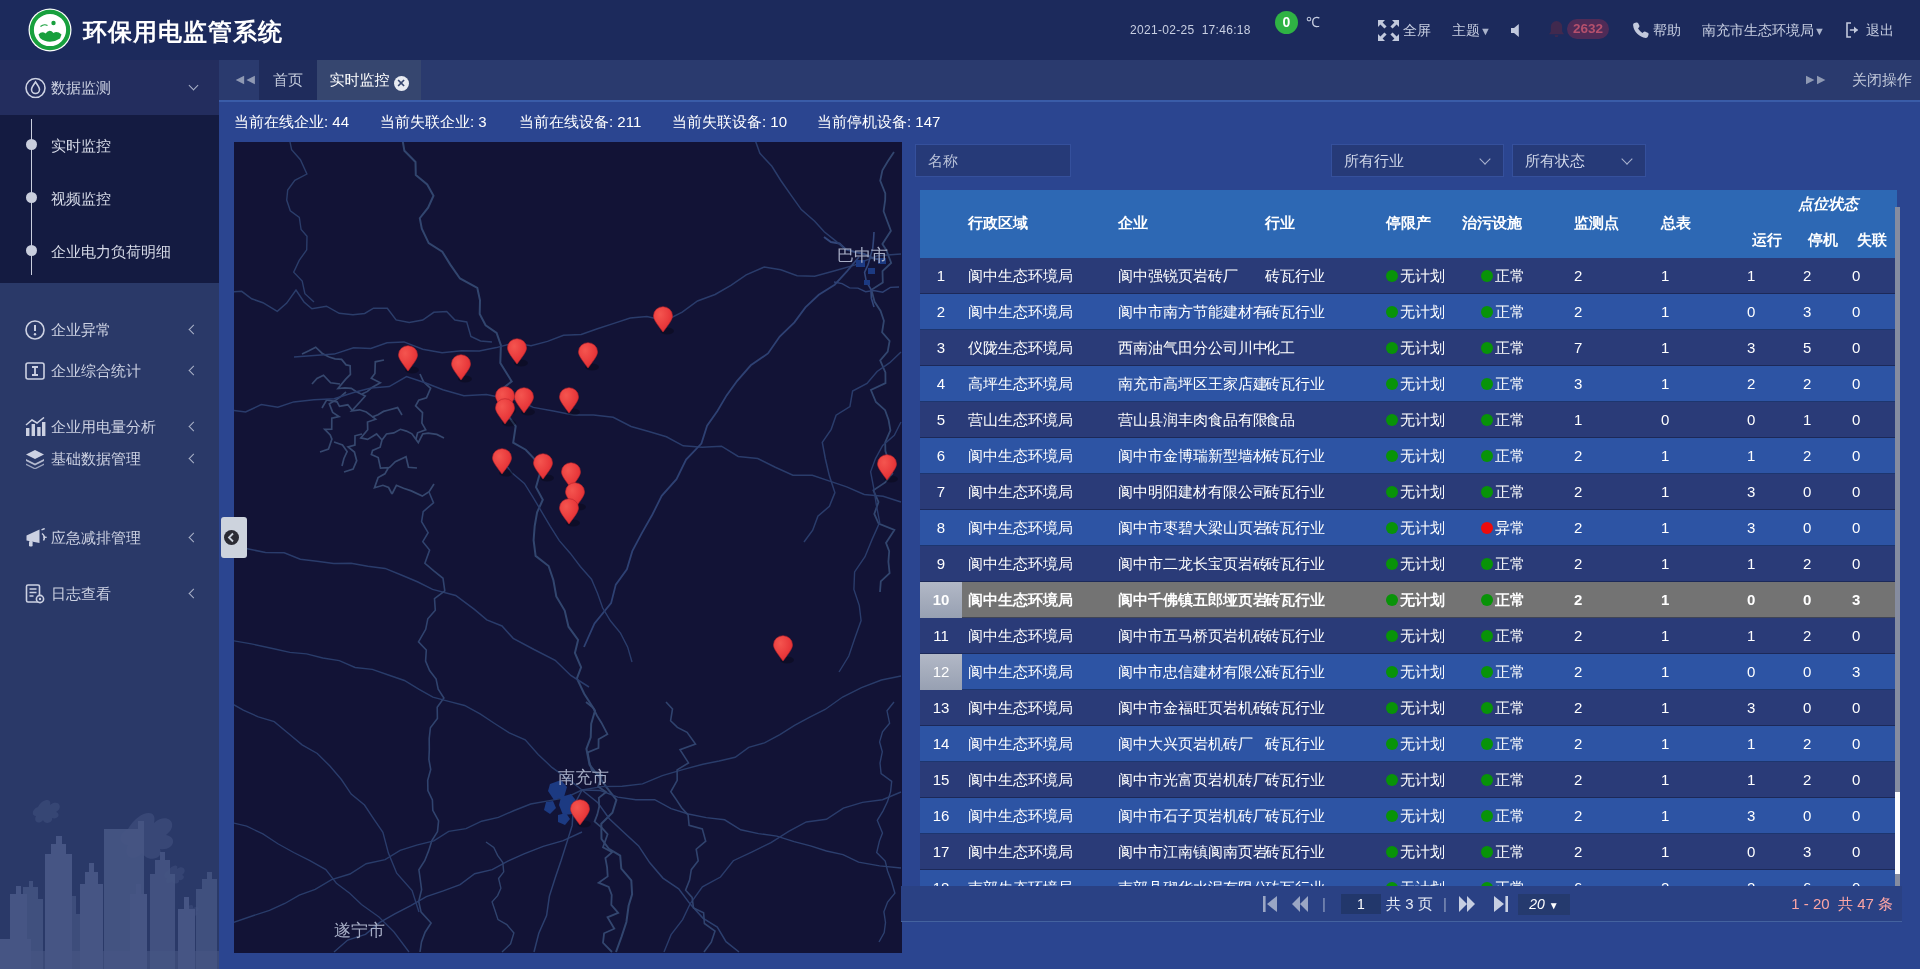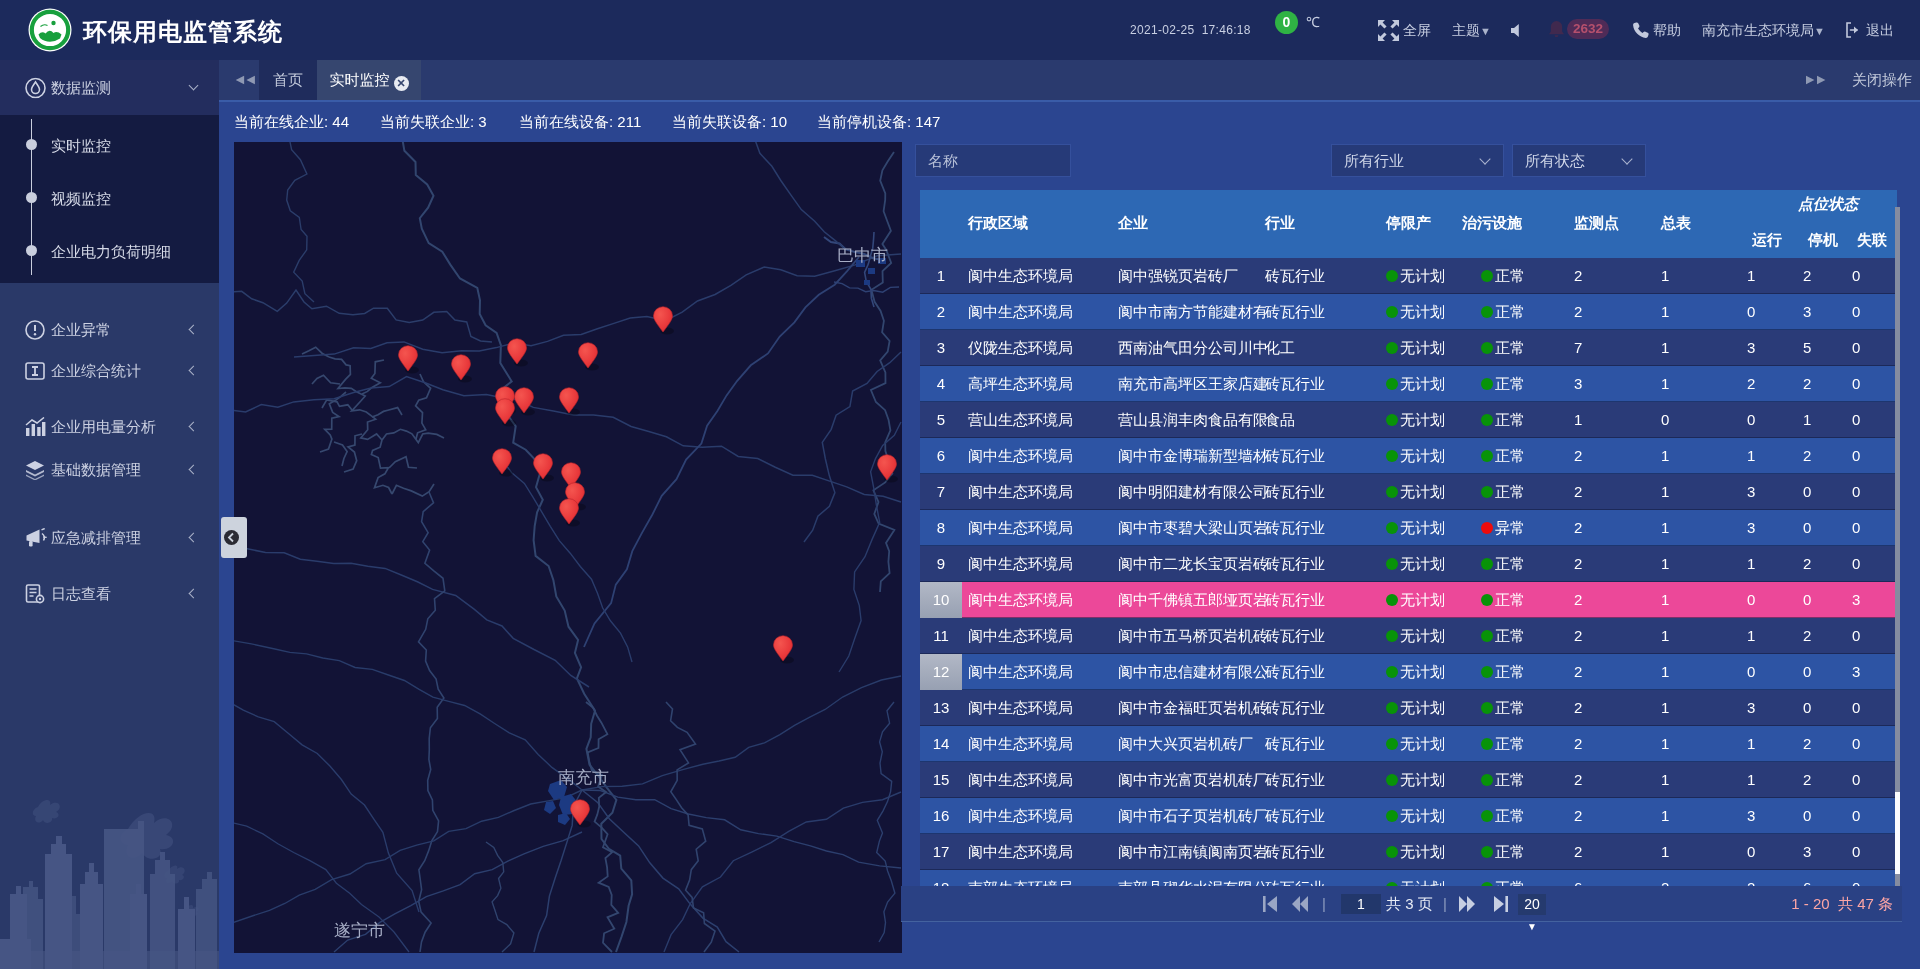--- a/index.html
+++ b/index.html
@@ -39,21 +39,21 @@
 
 .fbox { position:absolute; top:42px; height:33px; background:#263a78; border:1px solid #35509c; color:#cfd6e8; font-size:15px; line-height:31px; padding-left:12px; }
 .fbox .car { position:absolute; right:14px; top:10px; width:8px; height:8px; border-right:1.6px solid #aab4cf; border-bottom:1.6px solid #aab4cf; transform:rotate(45deg); }
 
 #tbl { position:absolute; left:701px; top:88px; width:977px; height:696px; overflow:hidden; font-size:15px; color:#fff; }
 #thead { position:absolute; left:0; top:0; width:977px; height:68px; background:#2d68b4; font-weight:bold; }
 #thead div { position:absolute; }
 .tr { position:relative; width:977px; height:36px; line-height:36px; box-shadow:inset 0 -1px 0 rgba(14,24,58,0.5); }
 .tr.odd { background:#2a3b78; }
 .tr.even { background:#2d54a4; }
-.tr.hl { background:#ec4899; }
+.tr.hl { background:#737373;font-weight:bold; }
 .tr > div { position:absolute; top:0; height:36px; white-space:nowrap; overflow:hidden; }
 .num { left:0; width:42px; text-align:center; }
 .num.gray { background:linear-gradient(#b2b8c6,#97a0b2); color:#fff; }
 .c1 { left:48px; width:145px; } .c2 { left:198px; width:148px; } .c3 { left:345px; width:116px; } .c4 { left:466px; width:90px; } .c5 { left:561px; width:88px; }
 .c6 { left:654px; width:82px; } .c7 { left:741px; width:81px; } .c8 { left:827px; width:51px; } .c9 { left:883px; width:44px; } .c10 { left:932px; width:45px; }
 .dot { display:inline-block; width:12px; height:12px; border-radius:50%; background:#089308; margin-right:2px; vertical-align:-1px; }
 .dot.red { background:#ee0b0b; }
 
 #pager { position:absolute; left:682px; top:784px; width:1001px; height:36px; background:#2a4184; border-bottom:1px solid #44629f; color:#c6cede; font-size:15px; }
 #pager .pi { position:absolute; top:0; height:36px; line-height:36px; }
@@ -144,21 +144,21 @@
     <svg width="21" height="20" viewBox="0 0 21 20" fill="#ccd1e2">
       <rect x="1" y="11" width="3.4" height="8"></rect>
         <rect x="6.6" y="7" width="3.4" height="12"></rect>
         <rect x="12.2" y="10" width="3.4" height="9"></rect>
         <rect x="17" y="5" width="3.4" height="14"></rect>
       <path d="M1 8 L7 3 L12 6 L19 0.5" stroke="#ccd1e2" stroke-width="1.5" fill="none"></path>
     </svg>
     <span class="txt">企业用电量分析</span>
       <span class="chev"></span>
   </div>
-  <div class="mitem" style="top:382px;">
+  <div class="mitem" style="top:371px;">
     <svg width="20" height="20" viewBox="0 0 20 20" fill="#ccd1e2">
       <path d="M10 1 L19 5.5 10 10 1 5.5 Z"></path>
       <path d="M1 10 L10 14.5 19 10 l0 2 -9 4.5 -9 -4.5 Z" opacity="0.85"></path>
       <path d="M1 14.5 L10 19 19 14.5 l0 1.5 -9 4.5 -9 -4.5 Z" opacity="0.7"></path>
     </svg>
     <span class="txt">基础数据管理</span>
       <span class="chev"></span>
   </div>
   <div class="mitem" style="top:450px;">
     <svg width="22" height="20" viewBox="0 0 22 20" fill="#ccd1e2">
@@ -627,18 +627,18 @@
     <div class="abs" style="left:440px;top:8px;width:40px;height:20px;background:#22376b;color:#fff;font-size:14px;text-align:center;line-height:20px;">1</div>
     <div class="pi" style="left:485px;color:#e8ecf5;">共 3 页</div>
     <div class="pi" style="left:542px;color:#8e9cc0;">|</div>
     <svg class="abs" style="left:558px;top:10px" width="16" height="16" viewBox="0 0 16 16" fill="#c7cfe2">
         <path d="M0 0 V16 L8 8 Z M8 0 V16 L16 8 Z"></path>
       </svg>
     <svg class="abs" style="left:593px;top:10px" width="14" height="16" viewBox="0 0 14 16" fill="#c7cfe2">
         <path d="M0 0 V16 L10 8 Z"></path>
         <rect x="11.4" y="0" width="2.6" height="16"></rect>
       </svg>
-    <div class="abs" style="left:617px;top:8px;width:28px;height:21px;background:#253a6e;color:#fff;font-size:14px;text-align:center;line-height:21px;">20 <span style="font-size:10px;">▼</span></div>
+    <div class="abs" style="left:617px;top:8px;width:52px;height:21px;background:#253a6e;color:#fff;font-size:14px;text-align:center;line-height:21px;font-style:italic;">20 <span style="font-size:10px;">▼</span></div>
     <div class="pi" style="right:9px;color:#fca5a5;">1 - 20&nbsp;&nbsp;共 47 条</div>
   </div>
   <div id="scroll"></div>
   <div id="thumb"></div>
 </div>
 
 </body></html>

